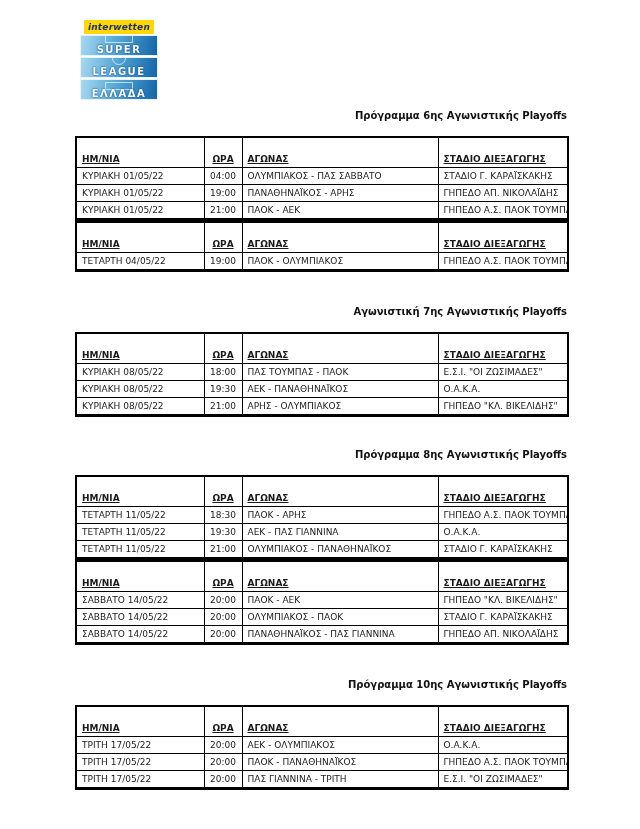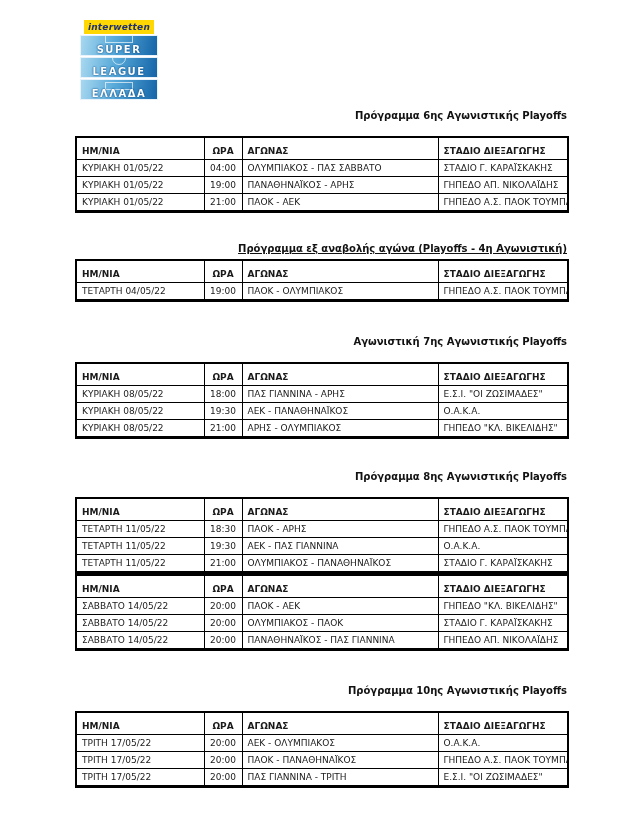--- a/index.html
+++ b/index.html
@@ -57,22 +57,22 @@
   col.w-date  { width:128px; }
   col.w-time  { width:38px;  }
   col.w-match { width:196px; }
   col.w-venue { width:130px; }
   .sched th, .sched td {
     border:1px solid #000000; font-size:9px; line-height:11px;
     padding:3px 4px 2px 5px; text-align:left; white-space:nowrap; overflow:hidden;
     color:#1a1a1a;
   }
   .sched th {
-    font-weight:bold; height:18px;
-    padding-top:8px;
+    font-weight:bold; text-decoration:underline; height:18px;
+    padding-top:16px;
   }
   .sched td { height:16px; font-weight:normal; }
   .sched th.c-time, .sched td.c-time { text-align:center; padding-left:2px; padding-right:2px;margin-top:48px; }
 </style>
 </head>
 <body>
 
 <div class="page">
 
   <div class="logo">
@@ -129,21 +129,20 @@
               <td class="c-date">ΚΥΡΙΑΚΗ 01/05/22</td>
               <td class="c-time">21:00</td>
               <td class="c-match">ΠΑΟΚ - ΑΕΚ</td>
               <td class="c-venue">ΓΗΠΕΔΟ Α.Σ. ΠΑΟΚ ΤΟΥΜΠΑΣ</td>
             </tr>
           </tbody>
       </table>
     </section>
 
     <section>
-      <h2 class="sec-title u mt-a">Πρόγραμμα εξ αναβολής αγώνα (Playoffs - 4η Αγωνιστική)</h2>
       <table class="sched">
         <colgroup>
             <col class="w-date">
             <col class="w-time">
             <col class="w-match">
             <col class="w-venue">
           </colgroup>
         <thead>
           <tr>
             <th class="c-date">ΗΜ/ΝΙΑ</th>
@@ -177,21 +176,21 @@
             <th class="c-date">ΗΜ/ΝΙΑ</th>
             <th class="c-time">ΩΡΑ</th>
             <th class="c-match">ΑΓΩΝΑΣ</th>
             <th class="c-venue">ΣΤΑΔΙΟ ΔΙΕΞΑΓΩΓΗΣ</th>
           </tr>
         </thead>
         <tbody>
             <tr>
               <td class="c-date">ΚΥΡΙΑΚΗ 08/05/22</td>
               <td class="c-time">18:00</td>
-              <td class="c-match">ΠΑΣ ΓΙΑΝΝΙΝΑ - ΑΡΗΣ</td>
+              <td class="c-match">ΠΑΣ ΤΟΥΜΠΑΣ - ΠΑΟΚ</td>
               <td class="c-venue">Ε.Σ.Ι. "ΟΙ ΖΩΣΙΜΑΔΕΣ"</td>
             </tr>
             <tr>
               <td class="c-date">ΚΥΡΙΑΚΗ 08/05/22</td>
               <td class="c-time">19:30</td>
               <td class="c-match">ΑΕΚ - ΠΑΝΑΘΗΝΑΪΚΟΣ</td>
               <td class="c-venue">Ο.Α.Κ.Α.</td>
             </tr>
             <tr>
               <td class="c-date">ΚΥΡΙΑΚΗ 08/05/22</td>

